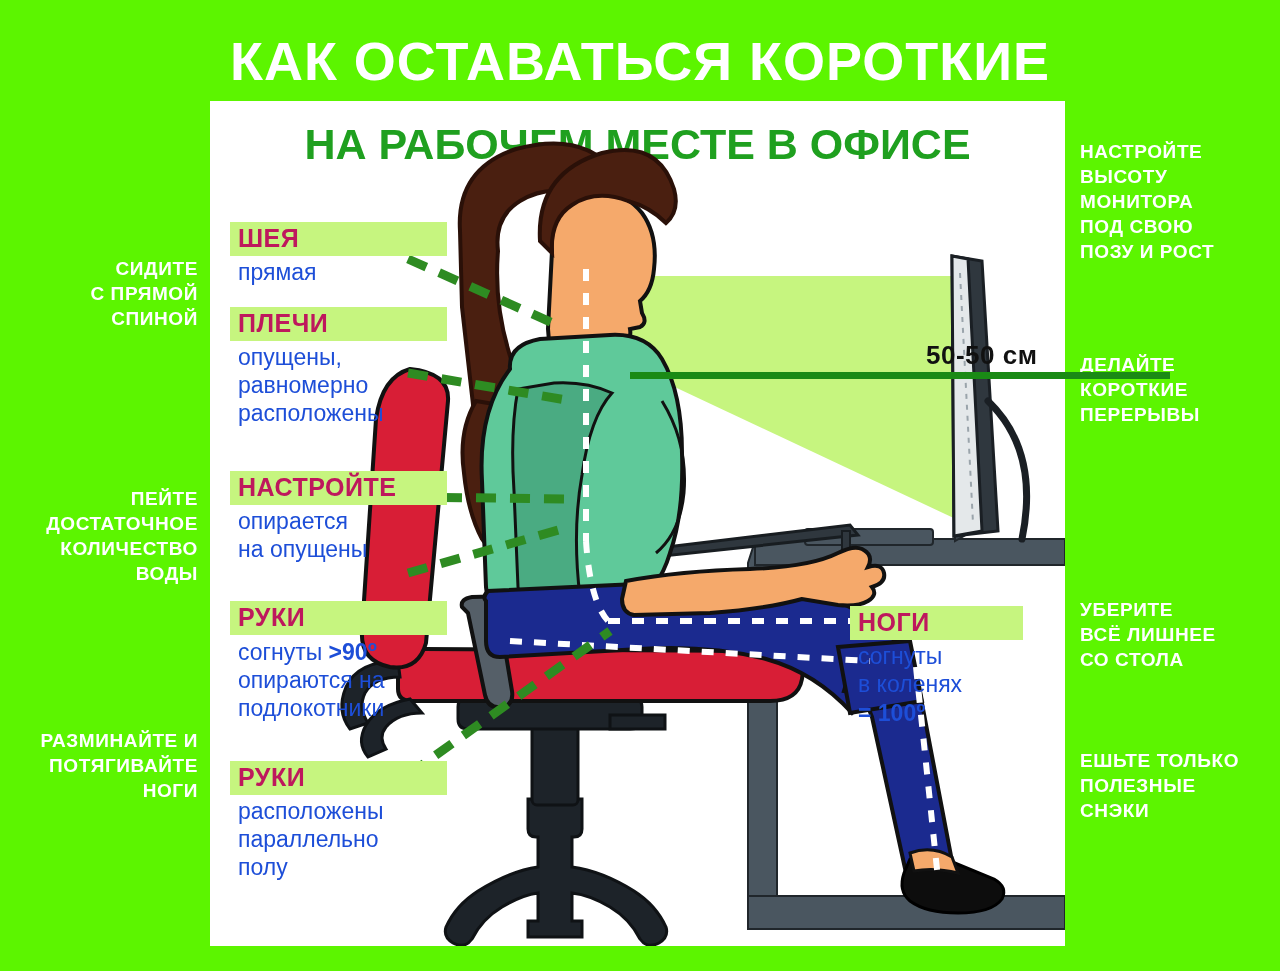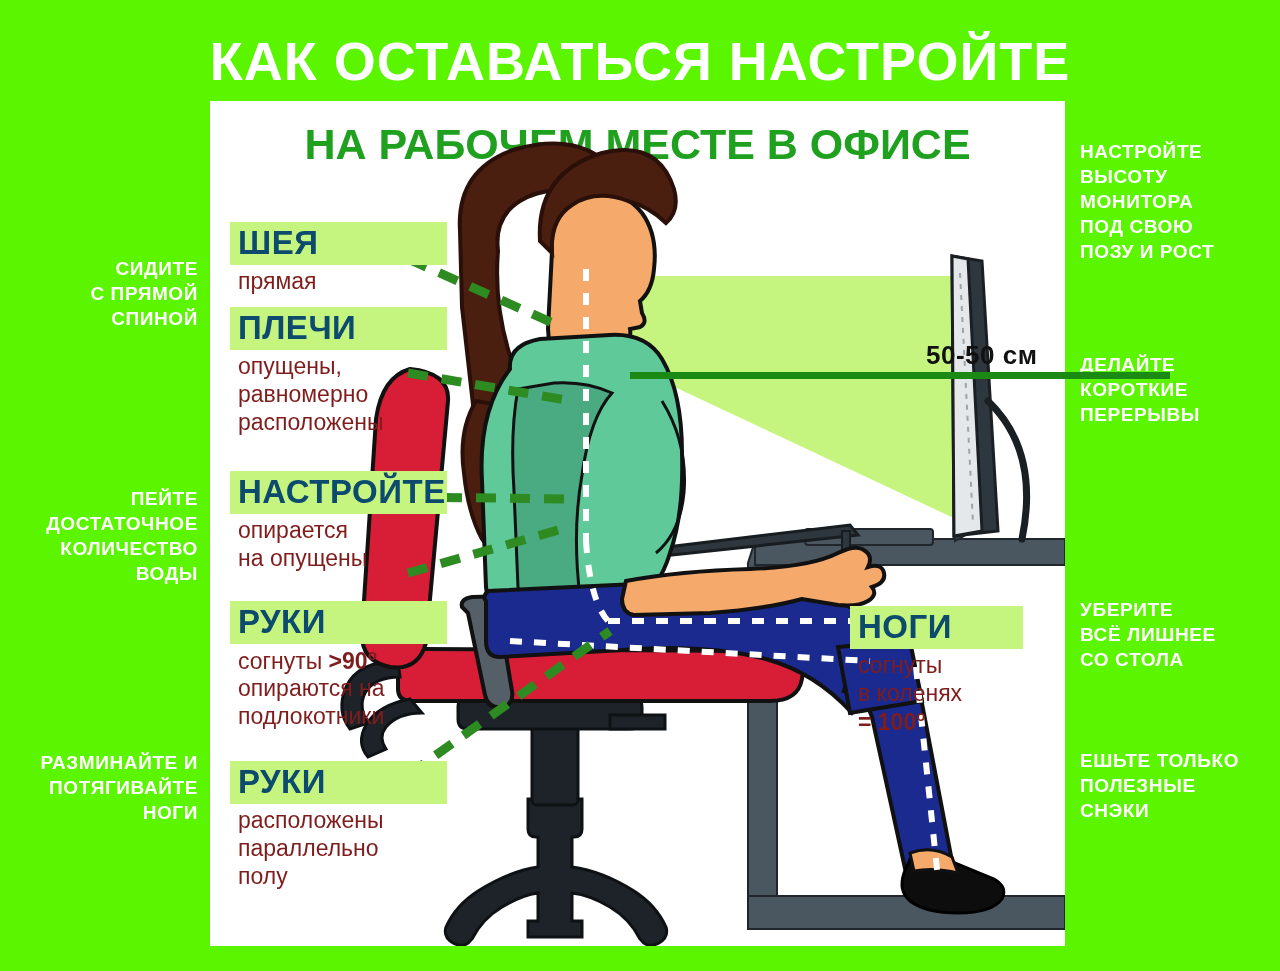--- a/index.html
+++ b/index.html
@@ -62,46 +62,46 @@
     font-weight: bold;
     line-height: 1.32;
     letter-spacing: 0.6px;
     text-transform: uppercase;
   }
   .side-left  { width: 196px; left: 2px;    text-align: right; }
   .side-right { width: 196px; left: 1080px; text-align: left;  }
 
   #note-back   { top: 256px; }
   #note-water  { top: 486px; }
-  #note-stretch{ top: 750px; }
+  #note-stretch{ top: 728px; }
   #note-monitor{ top: 139px; }
   #note-breaks { top: 352px; }
   #note-desk   { top: 562px; margin-top: 35px; }
   #note-snacks { top: 748px; }
 
   
   .callout { position: absolute; }
   .callout .tag {
     display: inline-block;
     background: #c6f57f;
-    color: #0c4a6e;
-    font-size: 33px;
+    color: #be185d;
+    font-size: 25px;
     font-weight: bold;
     letter-spacing: 0.5px;
     padding: 3px 8px 4px 8px;
     line-height: 1.08;
     white-space: nowrap;
   }
   .callout .tagwide {
     display: block;
     background: #c6f57f;
     padding: 3px 8px 4px 8px;
   }
   .callout .desc {
-    color: #7f1d1d;
+    color: #1d4ed8;
     font-size: 23px;
     line-height: 1.22;
     padding-left: 8px;
     margin-top: 2px;
     white-space: pre-line;
   }
   .callout .desc b { font-weight: bold; }
 
   #co-neck      { left: 20px;  top: 121px; width: 215px; }
   #co-shoulders { left: 20px;  top: 206px; width: 225px; }
@@ -137,21 +137,21 @@
   }
 
   
   .art { position: absolute; left: 0; top: 0; width: 855px; height: 845px; }
 
   .sup { font-size: 0.66em; vertical-align: super; }
 </style>
 </head>
 <body>
 
-<div class="main-title">КАК ОСТАВАТЬСЯ НАСТРОЙТЕ</div>
+<div class="main-title">КАК ОСТАВАТЬСЯ КОРОТКИЕ</div>
 
 <div class="side-note side-left" id="note-back" style="white-space:pre-line">СИДИТЕ
 С ПРЯМОЙ
 СПИНОЙ</div>
 <div class="side-note side-left" id="note-water" style="white-space:pre-line">ПЕЙТЕ
 ДОСТАТОЧНОЕ
 КОЛИЧЕСТВО
 ВОДЫ</div>
 <div class="side-note side-left" id="note-stretch" style="white-space:pre-line">РАЗМИНАЙТЕ И
 ПОТЯГИВАЙТЕ

